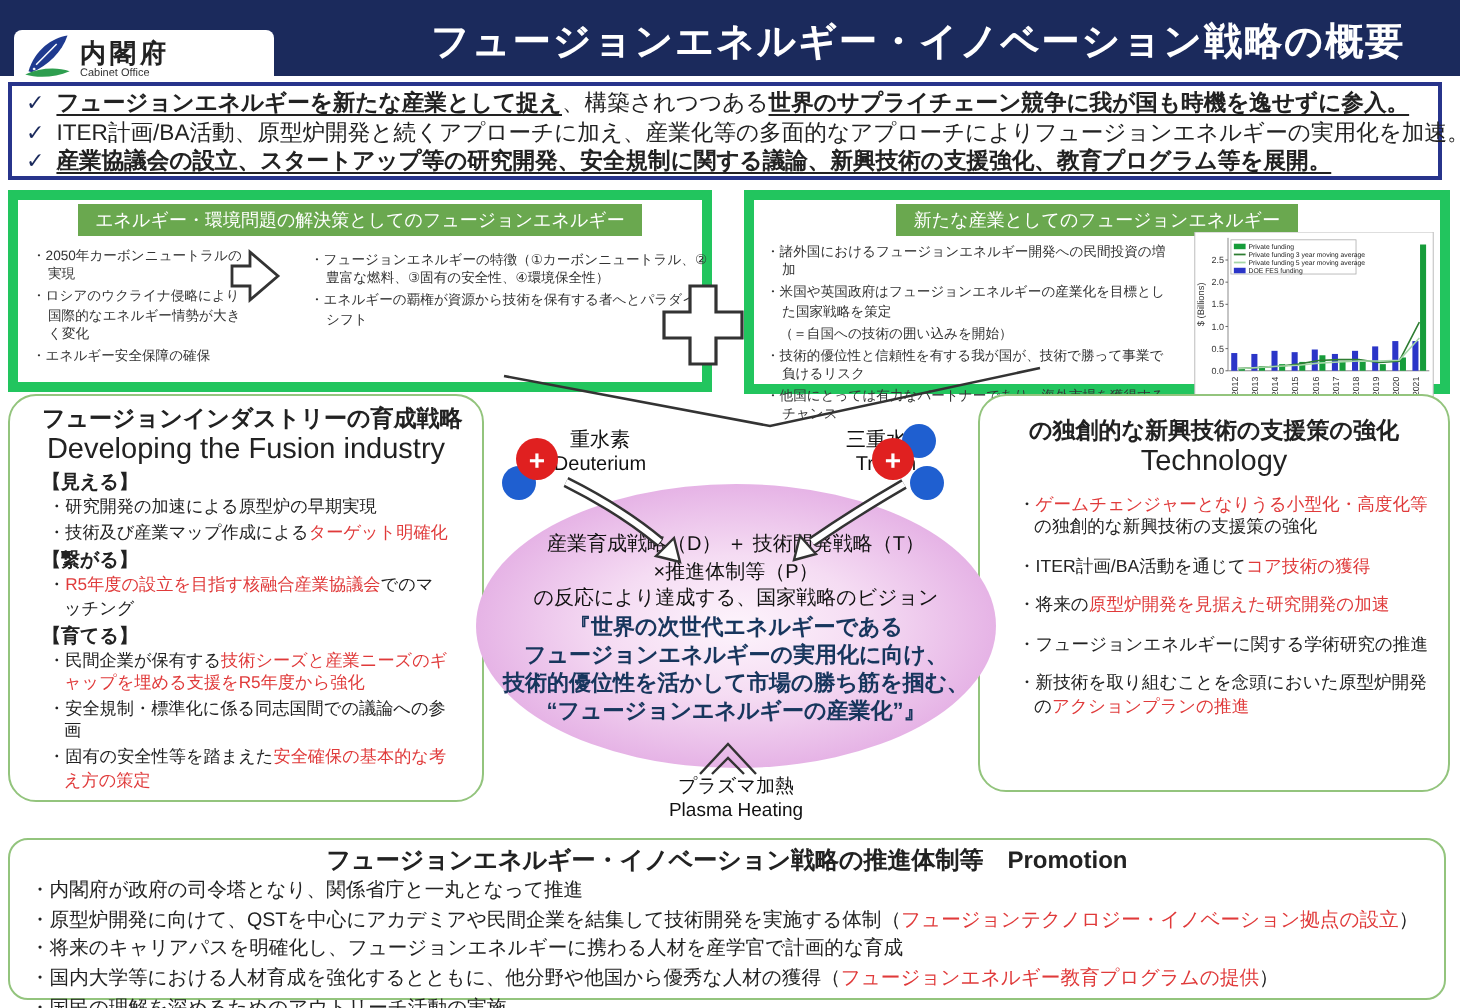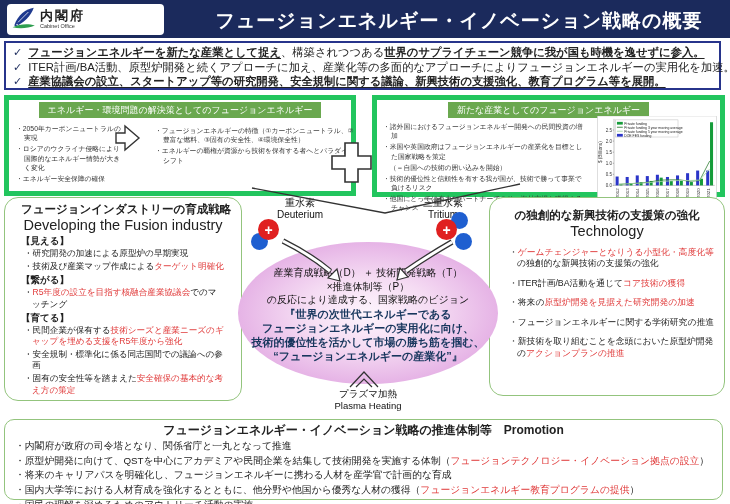--- a/index.html
+++ b/index.html
@@ -1,21 +1,21 @@
 <!DOCTYPE html>
 <html><head>
 <meta charset="utf-8">
 <style>
   html,body{margin:0;padding:0;}
   body{width:730px;height:504px;position:relative;background:#fff;
        font-family:"Liberation Sans","DejaVu Sans",sans-serif;overflow:hidden;color:#222;}
   .abs{position:absolute;}
   
   .header{left:0;top:0;width:730px;height:38px;background:#1b2a5c;}
-  .logo{left:7px;top:4px;width:157px;height:31px;background:#fff;border-radius:4px;
+  .logo{left:7px;top:15px;width:130px;height:31px;background:#fff;border-radius:4px;
         display:flex;align-items:center;padding-left:4px;box-sizing:border-box;}
   .logo-txt{display:flex;flex-direction:column;line-height:1;margin-left:3px;}
   .logo-ja{font-size:13px;font-weight:bold;color:#222;letter-spacing:2px;}
   .logo-en{font-size:5.5px;color:#333;margin-top:2px;}
   .page-title{left:170px;top:8px;width:540px;text-align:center;color:#fff;
               font-size:19px;font-weight:bold;letter-spacing:1px;white-space:nowrap;padding-left:19px;}
   
   .summary{left:4px;top:41px;width:717px;height:49px;border:2.5px solid #27348b;
            box-sizing:border-box;padding:2px 5px;background:#fff;}
   .sum-line{display:flex;align-items:baseline;font-size:11.3px;line-height:1.3;white-space:nowrap;color:#222;}
@@ -44,21 +44,21 @@
   .sec-label{font-size:9.5px;font-weight:bold;margin-top:2px;}
   .sec-items{font-size:8.6px;line-height:1.3;margin-left:3px;color:#222;}
   .tech-items{font-size:8.8px;line-height:1.3;color:#222;margin-top:8px;margin-left:12px;}
   .tech-items .li{margin-bottom:8px;}
   
   .ellipse{left:238px;top:242px;width:260px;height:142px;border-radius:50%;
            background:radial-gradient(ellipse at center,#fdf4fc 0%,#f5dcf3 35%,#e6b4e6 70%,#cf8fd5 100%);}
   .reaction-text{left:218px;top:266px;width:300px;text-align:center;}
   .formula-line{font-size:10px;color:#111;line-height:1.35;white-space:nowrap;}
   .vision-line{font-size:11px;color:#17365d;font-weight:bold;line-height:1.3;white-space:nowrap;}
-  .atom-label{text-align:center;font-size:10px;color:#111;line-height:1.2;white-space:nowrap;}
+  .atom-label{text-align:center;font-size:10px;color:#111;line-height:1.2;white-space:nowrap;margin-top:18px;}
   .circ{border-radius:50%;}
   .red-atom{width:21px;height:21px;background:#e02020;color:#fff;display:flex;align-items:center;
             justify-content:center;font-weight:bold;font-size:14px;line-height:1;}
   .blue-atom{background:#1f5fd0;}
   .plasma{left:303px;top:388px;width:130px;text-align:center;font-size:9.5px;color:#111;line-height:1.25;}
   
   .promo{left:4px;top:419px;width:719px;height:81px;border:1.5px solid #93c47d;border-radius:10px;
          box-sizing:border-box;padding:2px 10px;background:#fff;}
   .promo-title{font-size:12px;font-weight:bold;text-align:center;white-space:nowrap;}
   .promo-items{font-size:9.8px;line-height:1.3;color:#222;margin-top:1px;}

